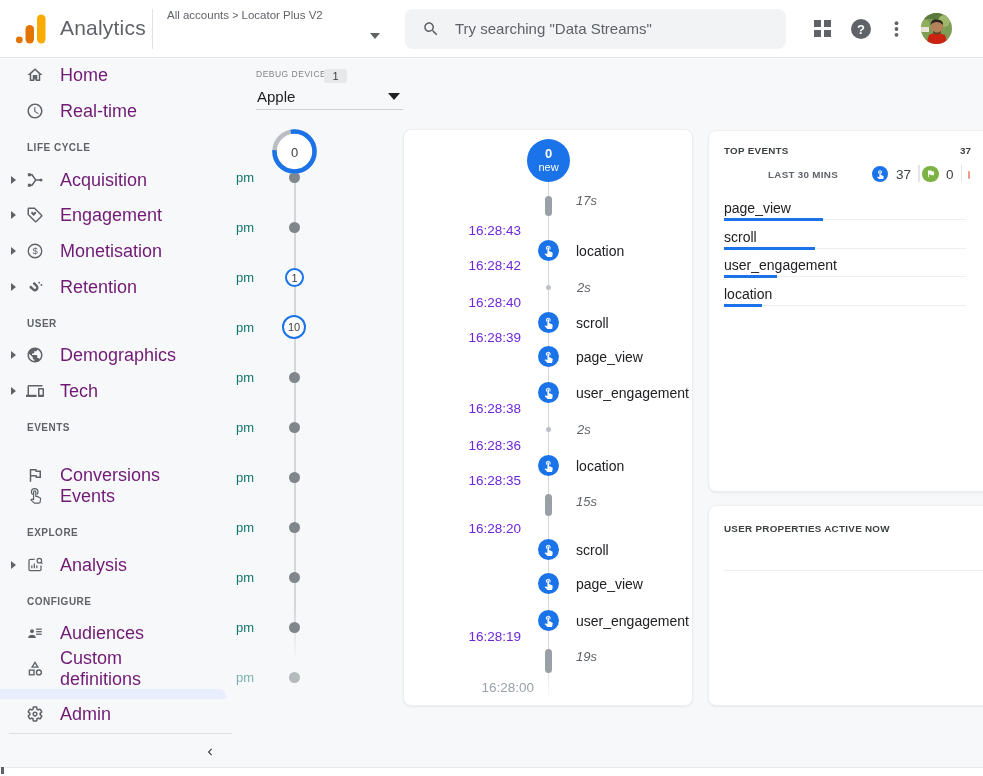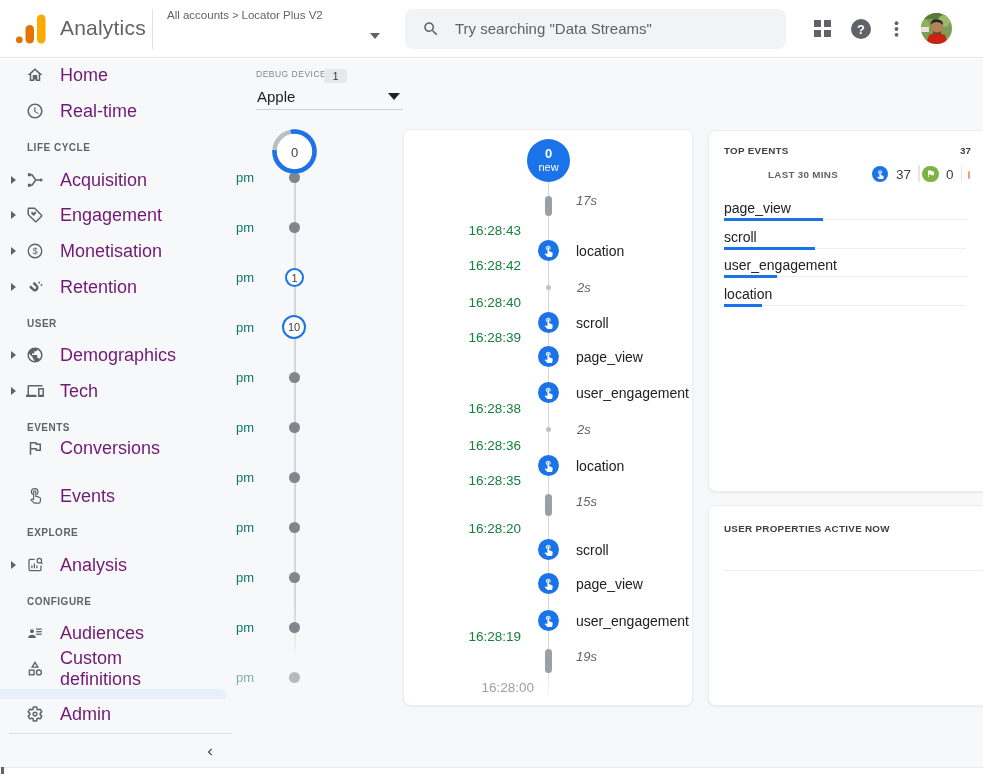--- a/index.html
+++ b/index.html
@@ -25,21 +25,21 @@
   .navrow .lbl { position:absolute; left:60px; top:50%; transform:translateY(-50%); font-size:18px; color:#701a75; white-space:nowrap; }
   .navrow .exp { position:absolute; left:11px; top:50%; transform:translateY(-50%); width:0; height:0; border-top:4px solid transparent; border-bottom:4px solid transparent; border-left:5px solid #5f6368; }
   .navhead { position:absolute; left:27px; font-size:10px; font-weight:bold; color:#5f6368; letter-spacing:0.5px; white-space:nowrap; }
   
   .pm { position:absolute; font-size:13px; color:#0f766e; }
   .tdot { position:absolute; width:11px; height:11px; border-radius:50%; background:#80868b; }
   .tcircle { position:absolute; background:#fff; border:2px solid #1a73e8; border-radius:50%; display:flex; align-items:center; justify-content:center; font-size:11px; color:#3c4043; }
   
   .card { position:absolute; background:#fff; border:1px solid #eceef0; border-radius:8px; box-shadow:0 1px 2px rgba(60,64,67,0.08); }
   
-  .ts { position:absolute; width:75px; text-align:right; font-size:13.5px; color:#15803d; white-space:nowrap; }
+  .ts { position:absolute; width:75px; text-align:right; font-size:13.5px; color:#6d28d9; white-space:nowrap; }
   .ev-ic { position:absolute; width:21px; height:21px; border-radius:50%; background:#1a73e8; display:flex; align-items:center; justify-content:center; }
   .ev-lb { position:absolute; font-size:14px; color:#202124; white-space:nowrap; }
   .dur { position:absolute; font-size:13px; font-style:italic; color:#5f6368; }
   .caps { position:absolute; width:7px; border-radius:3.5px; background:#9aa0a6; }
   .mdot { position:absolute; width:5px; height:5px; border-radius:50%; background:#bdc1c6; }
   
   .evrow-lb { position:absolute; font-size:14px; color:#202124; }
   .evrow-line { position:absolute; height:1px; background:#eceef0; }
   .evrow-bar { position:absolute; height:3px; background:#1a73e8; }
   
@@ -165,21 +165,21 @@
       <div class="lbl">Demographics</div>
     </div>
     <div class="navrow" style="top:377px;">
       <div class="exp"></div>
       <svg class="ic" viewBox="0 0 24 24" fill="#5f6368">
           <path d="M4 6h18V4H4c-1.1 0-2 .9-2 2v11H0v3h14v-3H4V6zm19 2h-6c-.55 0-1 .45-1 1v10c0 .55.45 1 1 1h6c.55 0 1-.45 1-1V9c0-.55-.45-1-1-1zm-1 9h-4v-7h4v7z"></path>
         </svg>
       <div class="lbl">Tech</div>
     </div>
     <div class="navhead" style="top:422px;">EVENTS</div>
-    <div class="navrow" style="top:434px;padding-left:37px;">
+    <div class="navrow" style="top:461px;padding-left:37px;">
       <svg class="ic" viewBox="0 0 24 24" fill="#5f6368">
           <path d="M12.36 6l.4 2H18v6h-3.36l-.4-2H7V6h5.36M14 4H5v17h2v-7h5.6l.4 2h7V6h-5.6L14 4z"></path>
         </svg>
       <div class="lbl">Conversions</div>
     </div>
     <div class="navrow" style="top:482px;">
       <svg class="ic" viewBox="0 0 24 24" fill="none" stroke="#5f6368">
           <path d="M9 10.07A4.33 4.33 0 0 1 7.25 6.6a4.35 4.35 0 0 1 8.7 0A4.33 4.33 0 0 1 14.2 10" stroke-width="1.7" fill="none"></path>
           <path d="M10.1 15.7 V6.6 a1.5 1.5 0 0 1 3 0 V12.4 h1.1 c.19 0 .37.04.54.11l3.8 1.9c.53.22.91.76.91 1.38 0 .06-.01.13-.02.2l-.62 4.36c-.11.73-.69 1.28-1.44 1.28h-5.6c-.41 0-.79-.17-1.06-.44l-4.1-4.1.65-.66c.2-.2.48-.33.79-.33.09 0 .16.02.24.03l1.86.57z" stroke-width="1.6" fill="none"></path>
         </svg>

